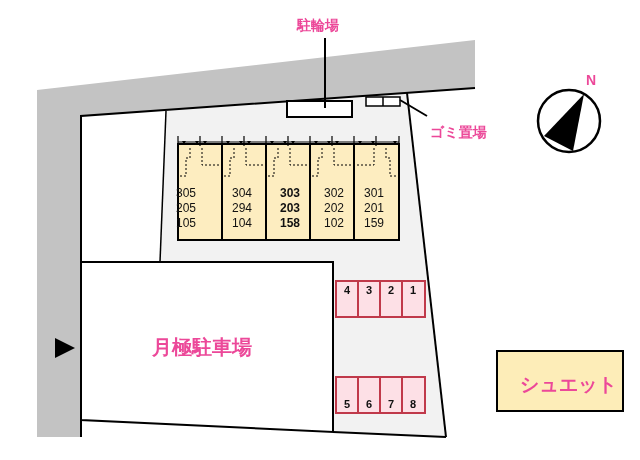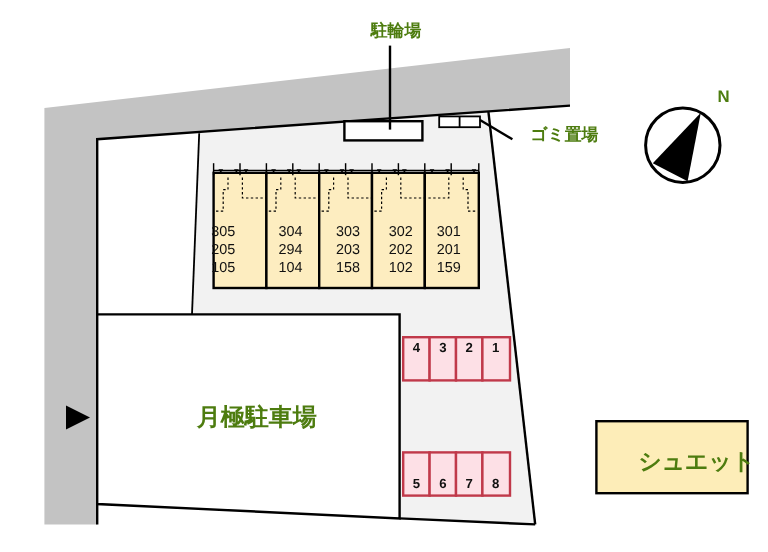--- a/index.html
+++ b/index.html
@@ -1,18 +1,18 @@
 <!DOCTYPE html>
 <html><head>
 <meta charset="utf-8">
 <style>
   html, body { margin:0; padding:0; background:#ffffff; }
   body { width:640px; height:460px; position:relative; overflow:hidden; font-family:"DejaVu Sans", sans-serif; }
   svg { position:absolute; left:0; top:0; }
-  .lbl { position:absolute; color:#4d7c0f; white-space:nowrap; font-weight:bold;margin-left:12px; }
+  .lbl { position:absolute; color:#ec4899; white-space:nowrap; font-weight:bold; }
   .unit-num { position:absolute; font-family:"Liberation Sans", sans-serif; font-size:12px; color:#111; line-height:15px; text-align:center; width:40px; }
   .slot-num { position:absolute; font-family:"Liberation Sans", sans-serif; font-weight:bold; font-size:11px; color:#111; width:20px; text-align:center; }
 </style>
 </head>
 <body>
 
 <svg width="640" height="460" viewBox="0 0 640 460">
 
   <polygon points="37,90 475,40 475,88 81,116 81,437 37,437" fill="#c3c3c3"></polygon>
 
@@ -101,36 +101,36 @@
 
   <rect x="497" y="351" width="126" height="60" fill="#fdedb8" stroke="#000" stroke-width="2"></rect>
 
   <g>
     <circle cx="569" cy="121" r="31" fill="#fff" stroke="#000" stroke-width="2.5"></circle>
     <polygon points="584,94 573,151 544,136" fill="#000"></polygon>
   </g>
 </svg>
 
 <div class="lbl" style="left:297px;top:17px;font-size:14px;">駐輪場</div>
-<div class="lbl" style="left:430px;top:104px;font-size:14px;">ゴミ置場</div>
+<div class="lbl" style="left:430px;top:124px;font-size:14px;">ゴミ置場</div>
 <div class="lbl" style="left:152px;top:334px;font-size:20px;font-family:Liberation Serif, serif;">月極駐車場</div>
 <div class="lbl" style="left:520px;top:372px;font-size:19px;">シュエット</div>
 <div class="lbl" style="left:586px;top:72px;font-size:14px;font-family:'Liberation Sans',sans-serif;">N</div>
 
 <div class="unit-num" style="left:166px;top:186px;">
   <div>305</div>
   <div>205</div>
   <div>105</div>
 </div>
 <div class="unit-num" style="left:222px;top:186px;">
   <div>304</div>
   <div>294</div>
   <div>104</div>
 </div>
-<div class="unit-num" style="left:270px;top:186px;">
+<div class="unit-num" style="left:270px;top:186px;font-weight:bold;">
   <div>303</div>
   <div>203</div>
   <div>158</div>
 </div>
 <div class="unit-num" style="left:314px;top:186px;">
   <div>302</div>
   <div>202</div>
   <div>102</div>
 </div>
 <div class="unit-num" style="left:354px;top:186px;text-align:center;">

